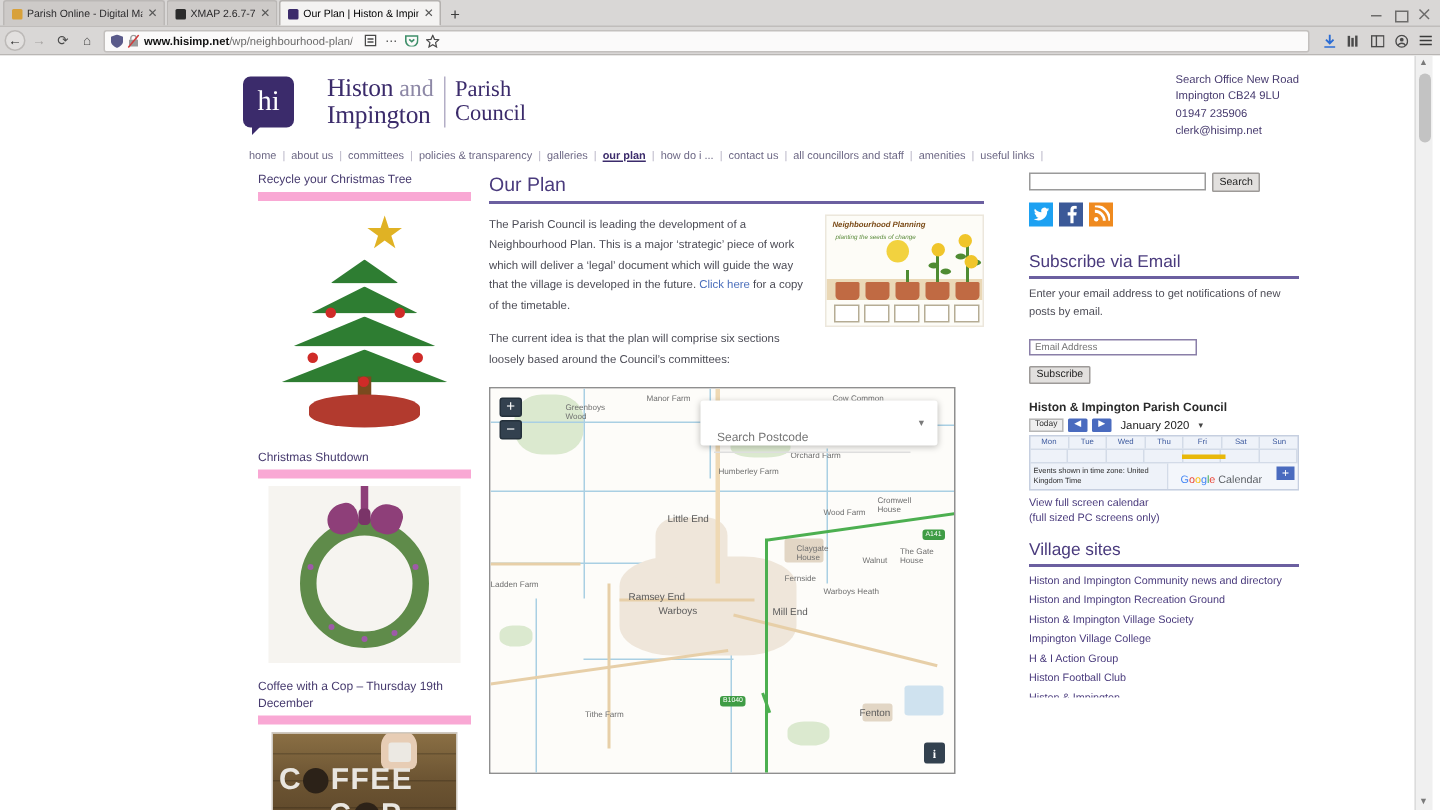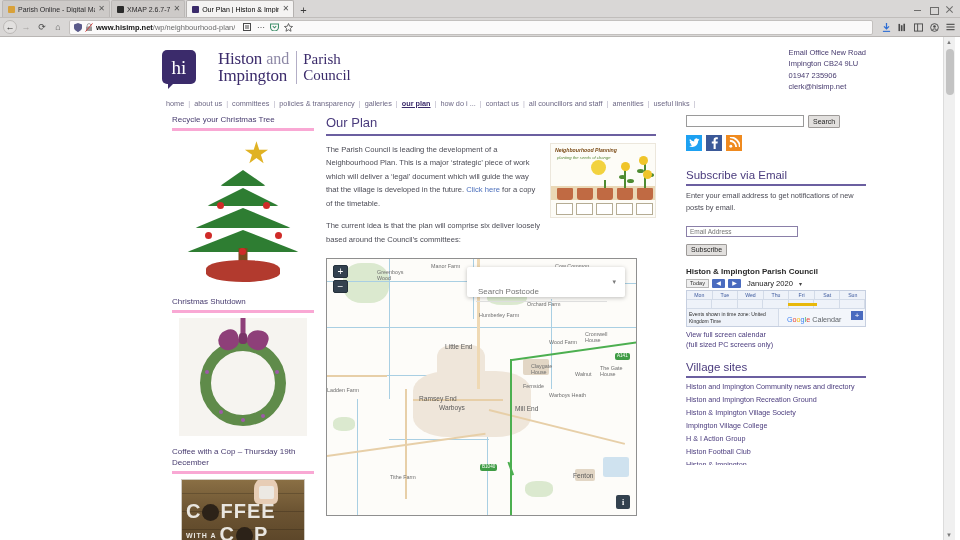--- a/index.html
+++ b/index.html
@@ -110,21 +110,21 @@
   .mainnav .sep { color:#b6b2c4; }
 
   
   .columns { display:flex; gap:0; margin-top:7px; }
   .col-left { width:142px; flex:0 0 142px; margin-left:10px; }
   .col-main { width:330px; flex:0 0 330px; margin-left:12px; }
   .col-right { width:180px; flex:0 0 180px; margin-left:30px; }
 
   .widget-title {
     font-size:8px; color:#463a6e; padding-bottom:3px; line-height:1.3;
-    border-bottom:3px solid #f9a8d4; margin-bottom:5px;
+    border-bottom:6px solid #f9a8d4; margin-bottom:5px;
   }
   .widget { margin-bottom:11px; }
 
   
   .img-tree { width:120px; height:150px; margin:4px auto 0; position:relative; }
   .star {
     position:absolute; left:50%; top:2px; transform:translateX(-50%);
     width:0; height:0; color:#e0b224; font-size:30px; line-height:1;
   }
   .rec-band {
@@ -453,21 +453,21 @@
                 </div>
                 <div class="brand-div"></div>
                 <div class="brand-right">
                   <div>Parish</div>
                   <div>Council</div>
                 </div>
               </div>
             </div>
           </div>
           <div class="contact-block">
-            <div>Email Office New Road</div>
+            <div>Search Office New Road</div>
             <div>Impington CB24 9LU</div>
             <div>01947 235906</div>
             <div>clerk@hisimp.net</div>
           </div>
         </div>
 
         <div class="mainnav">
           <a class="nv">home</a>
             <span class="sep">|</span>
           <a class="nv">about us</a>
@@ -546,21 +546,21 @@
             </div>
 
           </div>
 
           <div class="col-main">
             <h1 class="page-title">Our Plan</h1>
 
             <div class="intro-row">
               <div class="intro-text">
                 <p class="body-copy"><span>The Parish Council is leading the development of a Neighbourhood Plan. This is a major ‘strategic’ piece of work which will deliver a ‘legal’ document which will guide the way that the village is developed in the future. </span><a>Click here</a><span> for a copy of the timetable.</span></p>
-                <p class="body-copy">The current idea is that the plan will comprise six deliver loosely based around the Council’s committees:</p>
+                <p class="body-copy">The current idea is that the plan will comprise six sections loosely based around the Council’s committees:</p>
               </div>
               <div class="img-planning">
                 <div class="np-title">Neighbourhood Planning</div>
                 <div class="np-sub">planting the seeds of change</div>
                 <div class="np-sun"></div>
                 <div class="np-ground"></div>
 
                 <div class="np-pot" style="left:6px;"></div>
                 <div class="np-pot" style="left:26px;"></div>
                 <div class="np-pot" style="left:46px;"></div>

